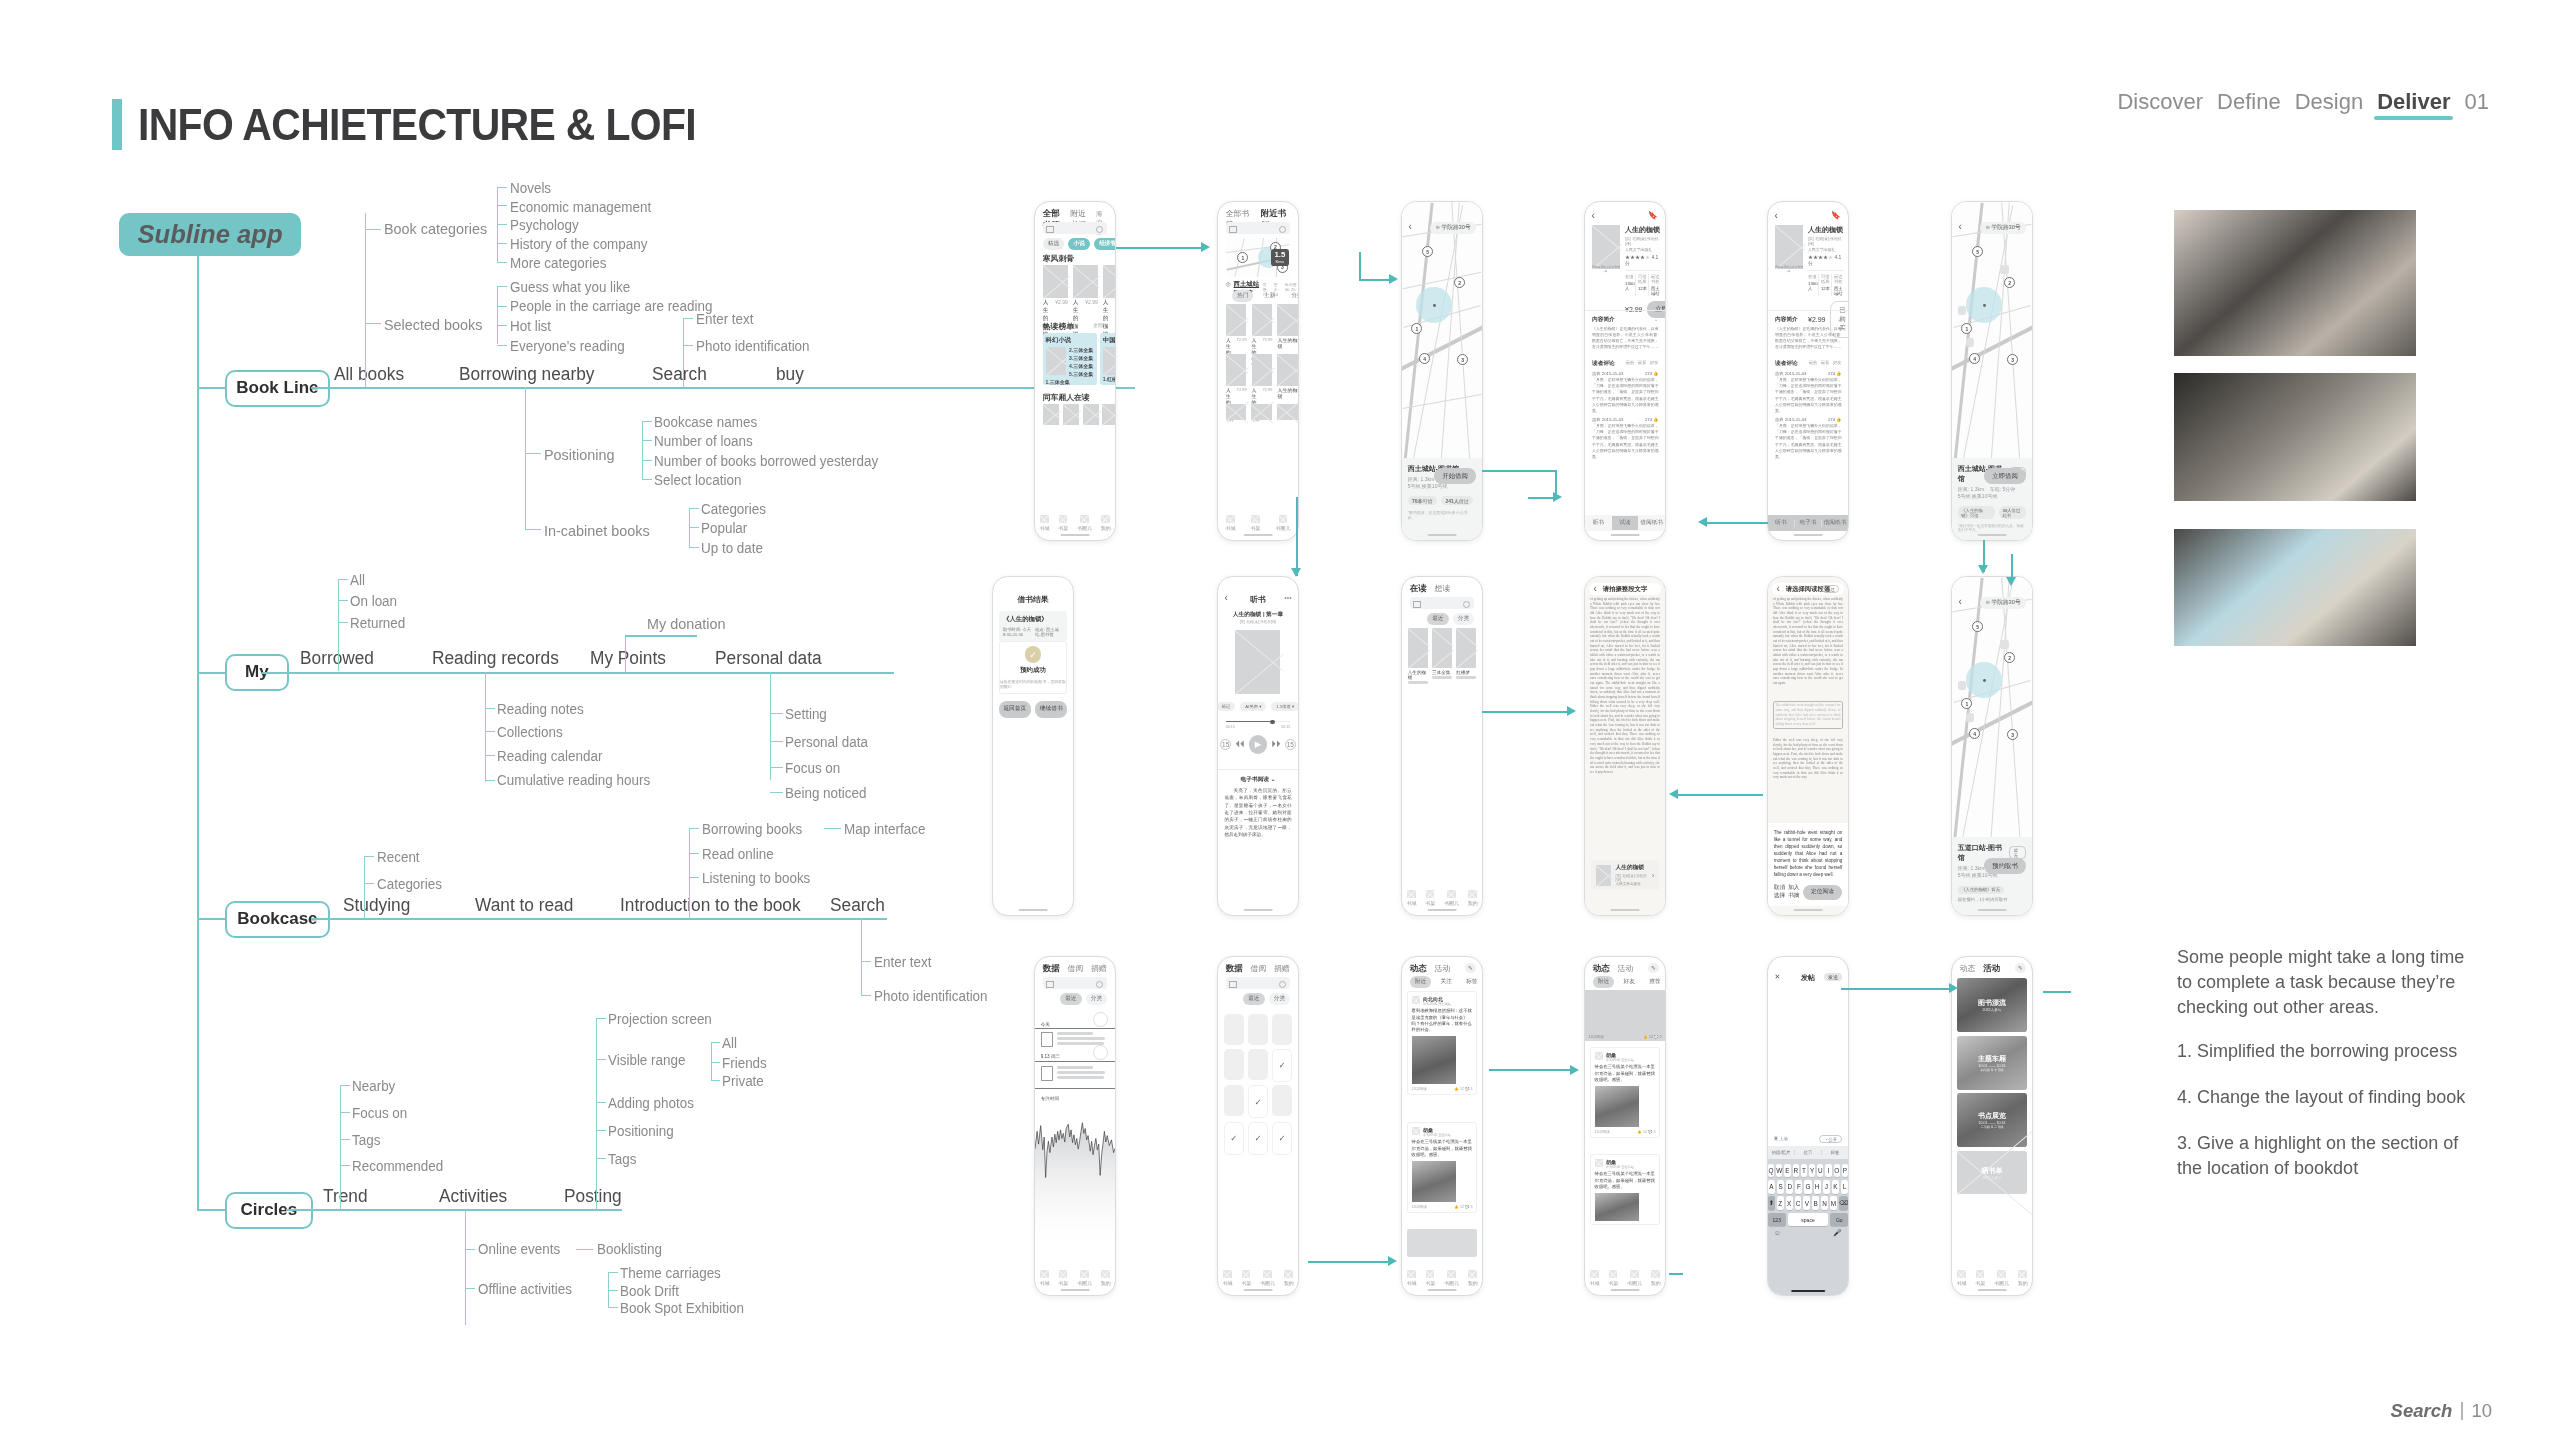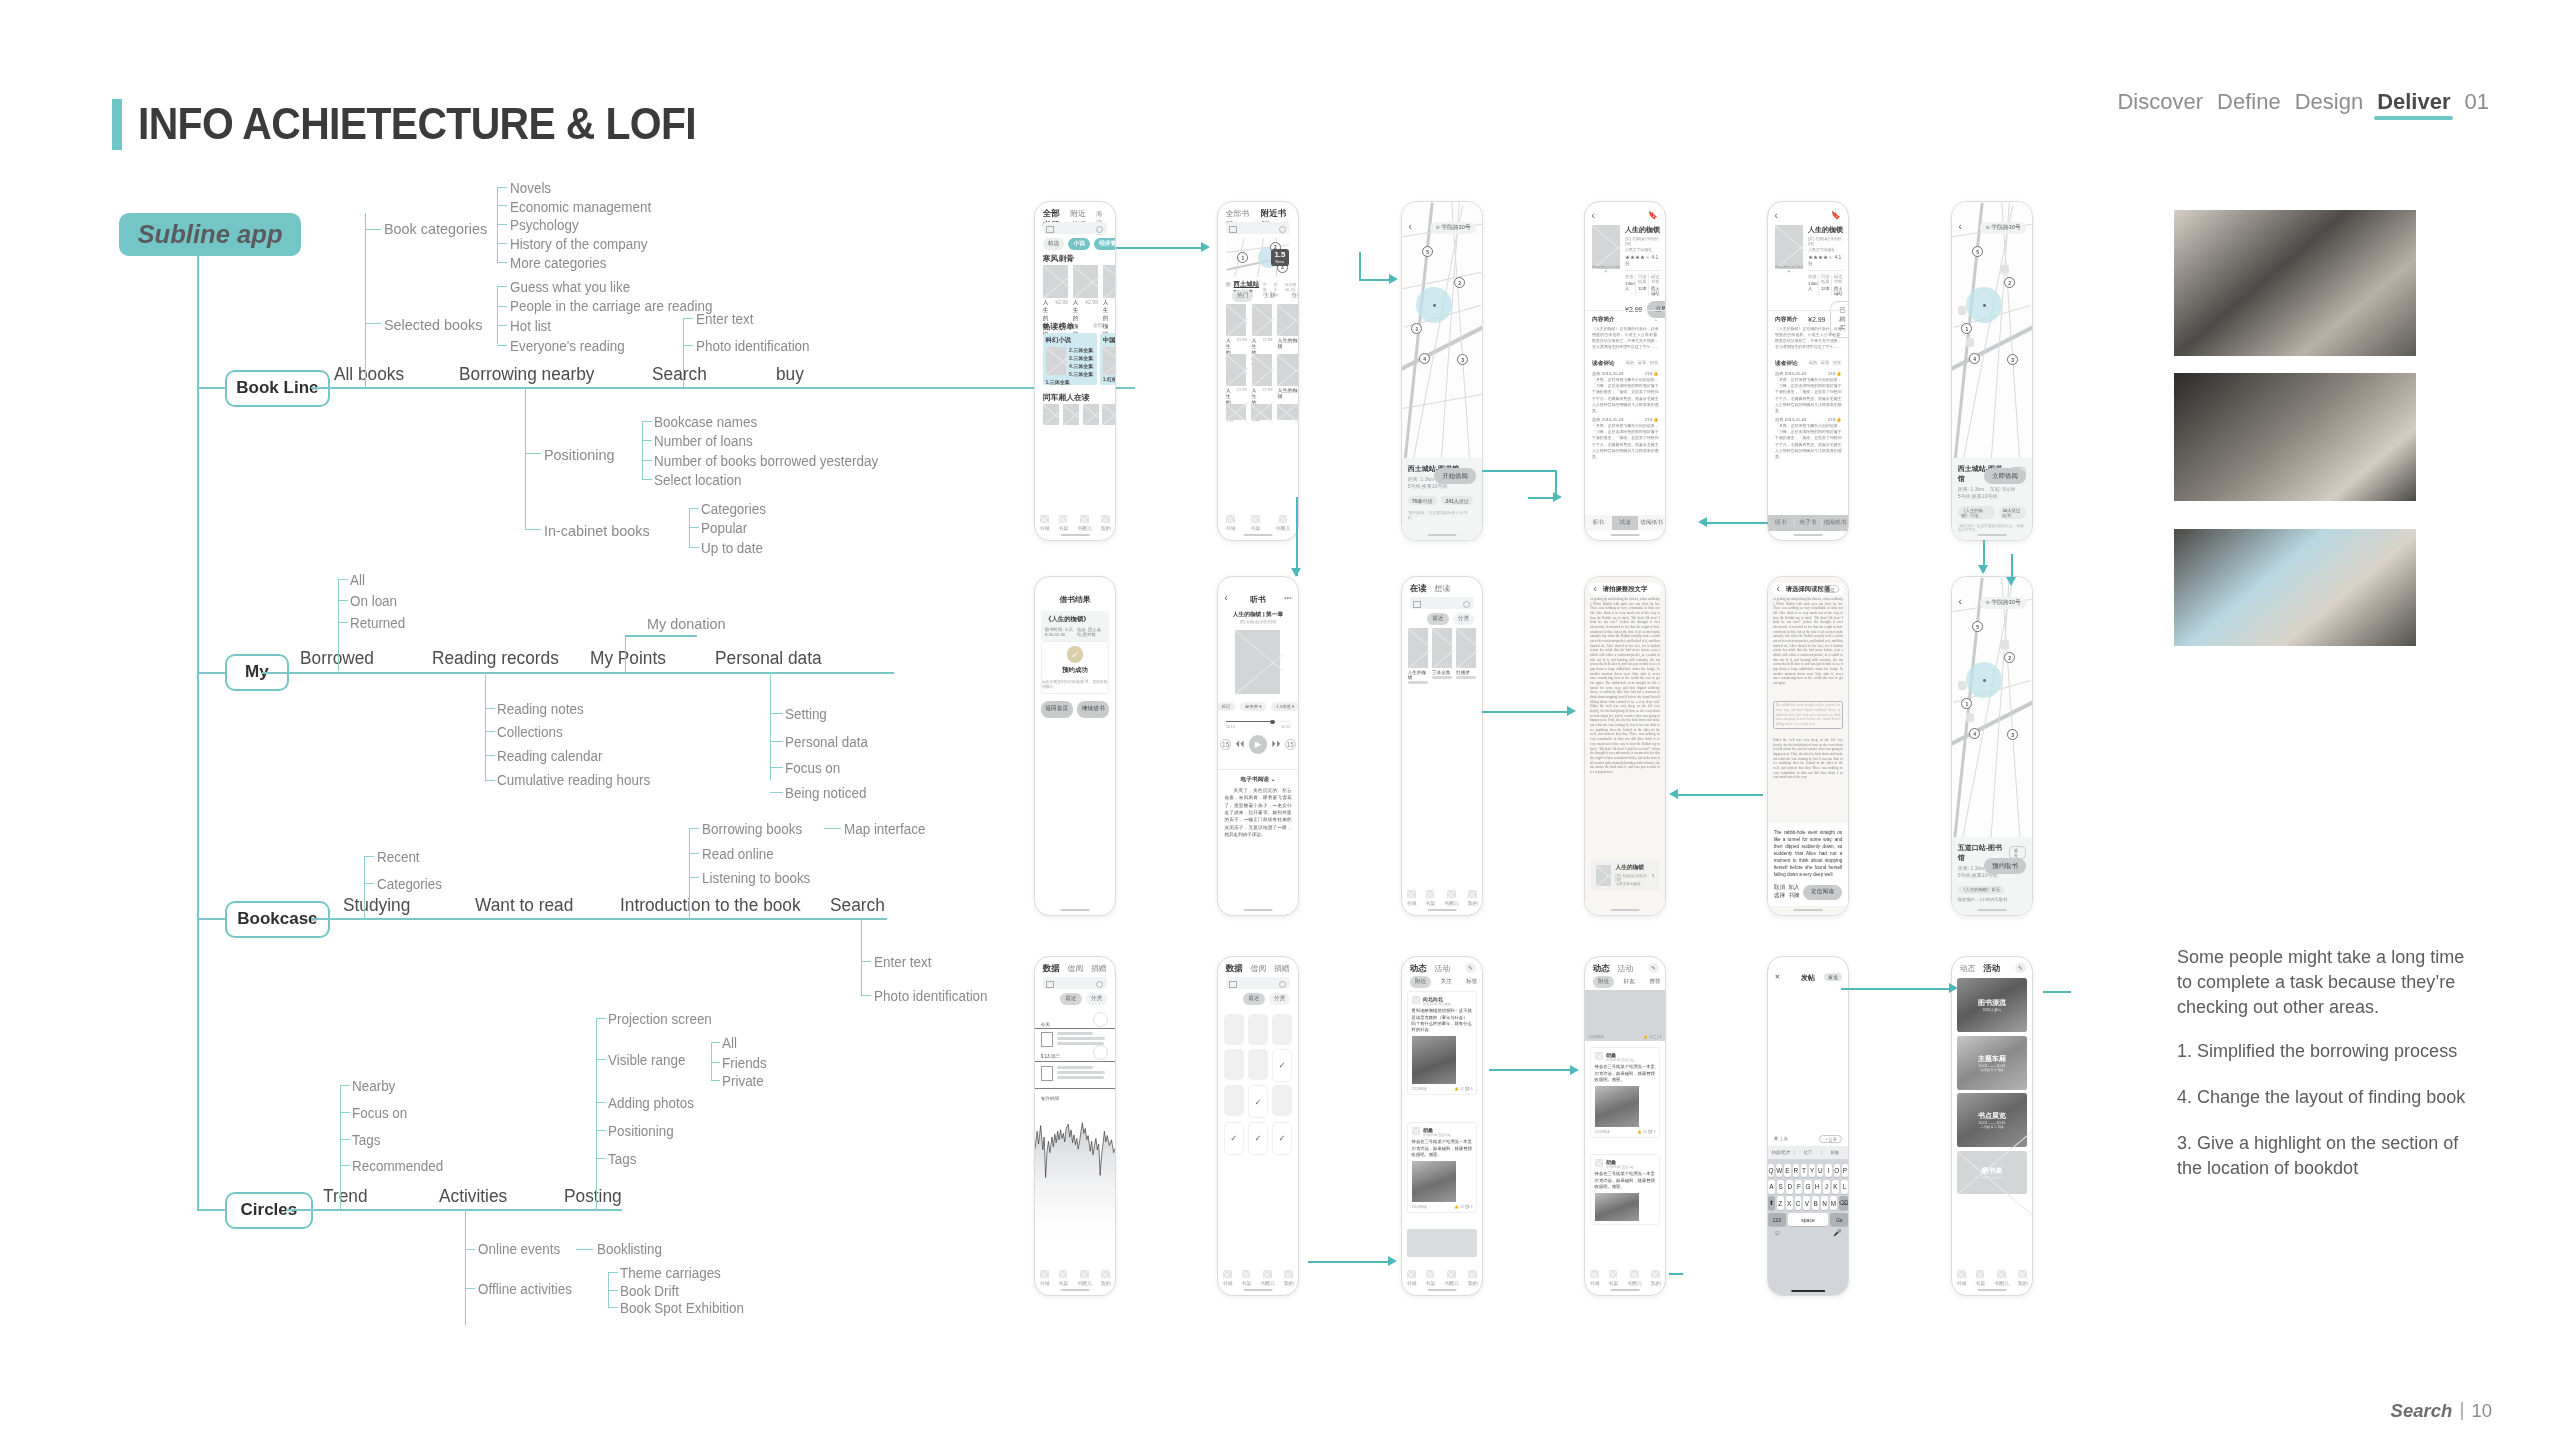--- a/index.html
+++ b/index.html
@@ -1,20 +1,20 @@
 <!DOCTYPE html>
 <html style="font-size:11.4px"><head>
 <meta charset="utf-8">
 <style>
   html,body{margin:0;padding:0;background:#fff;}
   body{width:2576px;height:1449px;position:relative;overflow:hidden;
        font-family:"Liberation Sans",sans-serif;color:#58585a;}
 
   
-  #title-bar{position:absolute;left:112px;top:99px;display:flex;align-items:flex-start;gap:15.6px;}
+  #title-bar{position:absolute;left:112px;top:99px;display:flex;align-items:center;gap:15.6px;}
   #title-accent{width:10px;height:51px;background:#6ec6c6;}
   #page-title{font-size:44px;font-weight:bold;letter-spacing:-0.7px;color:#3b3b3d;
               font-family:"Liberation Sans Narrow","Liberation Sans",sans-serif;
               transform:scaleX(.93);transform-origin:left center;}
 
   #topnav{position:absolute;right:87px;top:89px;display:flex;align-items:baseline;gap:14px;font-size:22px;color:#8d8d90;}
   #topnav .nav-item{position:relative;padding-bottom:5px;}
   #topnav .nav-item.active{color:#4a4a4c;font-weight:bold;}
   #topnav .nav-item.active::after{content:"";position:absolute;left:-2.8px;right:-2.8px;bottom:0;height:3.6px;background:#6ec6c6;border-radius:2.1px;}
 
@@ -725,21 +725,21 @@
         <span style="background:#e7e8e8;border-radius:5.7px;padding:1.4px 3.6px;font-size:4.3px;">《人生的枷锁》可借</span>
         <span style="background:#e7e8e8;border-radius:5.7px;padding:1.4px 3.6px;font-size:4.3px;"><b>30人</b><span>借过此书</span></span>
       </div>
       <div style="margin-top:5px;font-size:3.6px;color:#b0b0b3;">"我们用尽一生追求轰轰烈烈的人生，却难免归于平凡。"</div>
       <div style="position:absolute;right:5.7px;top:10px;"><span class="btn-grey">立即借阅</span></div>
     </div>
     <div class="homebar"></div>
   </div>
 </div>
 
-<div class="phone" style="left:1034px;top:576px;width:80px;height:338px;text-decoration:underline;">
+<div class="phone" style="left:992px;top:576px;width:80px;height:338px;text-decoration:underline;">
   <div class="ph-inner">
     <div style="position:absolute;left:0;right:0;top:17px;text-align:center;font-size:7.8px;font-weight:bold;color:#39393b;">借书结果</div>
     <div style="position:absolute;left:5.7px;right:5.7px;top:34px;background:#f3f4f4;border-radius:2.8px;padding:4.3px;box-sizing:border-box;">
       <div style="font-size:6.4px;font-weight:bold;color:#39393b;">《人生的枷锁》</div>
       <div style="display:flex;justify-content:space-between;margin-top:2.8px;font-size:4.3px;color:#7d7d80;">
         <span>取书时间: 今天8:30-11:30</span>
         <span>地点: 西土城站-图书馆</span>
       </div>
     </div>
     <div style="position:absolute;left:5.7px;right:5.7px;top:64px;height:51px;border:0.7px solid #efefef;border-radius:2.8px;display:flex;flex-direction:column;align-items:center;justify-content:center;gap:3.6px;">

